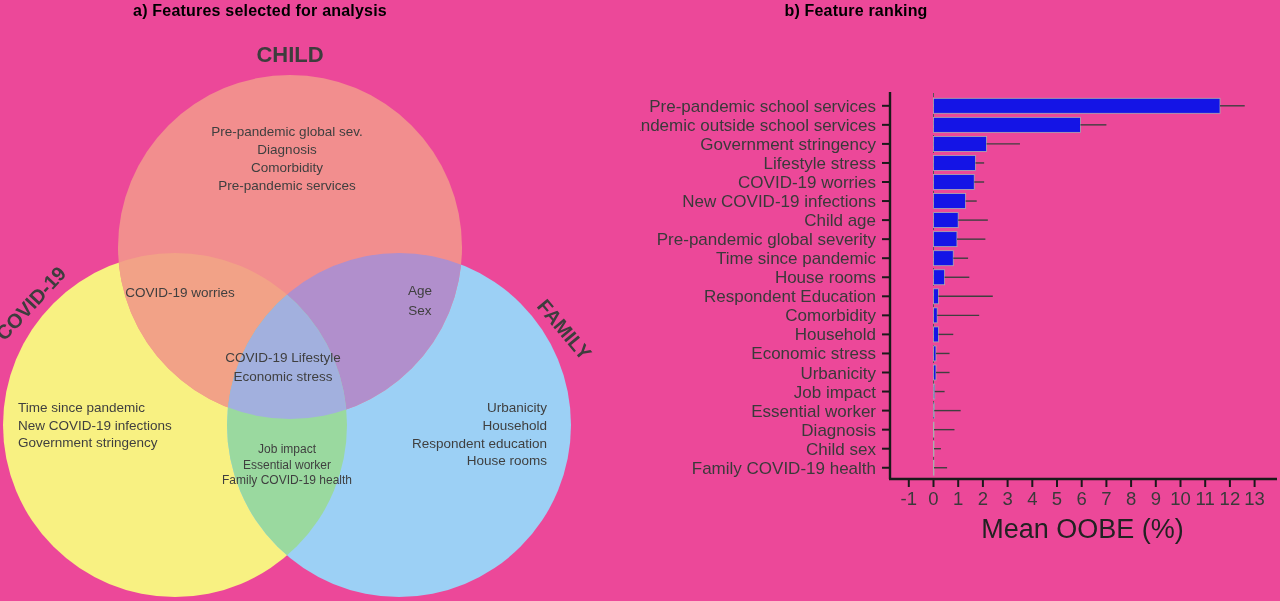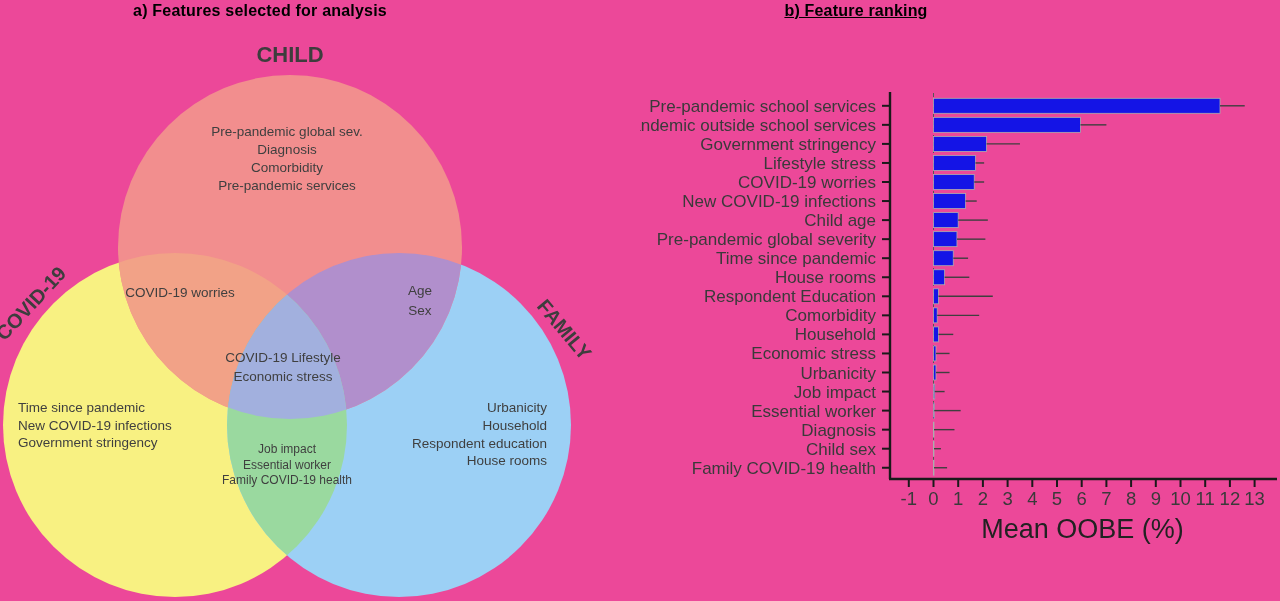--- a/index.html
+++ b/index.html
@@ -5,21 +5,21 @@
   html,body { margin:0; padding:0; background:#fff; }
   .stage {
     position:relative; width:1280px; height:601px; background:#ec4899;
     font-family:"Liberation Sans", sans-serif; overflow:hidden;
   }
   .panel-title {
     position:absolute; top:2px; font-size:16px; font-weight:bold; color:#000;
     text-align:center; letter-spacing:0.2px;
   }
   #title-a { left:0; width:520px; }
-  #title-b { left:640px; width:432px;text-decoration:underline; }
+  #title-b { left:640px; width:432px; }
   svg { position:absolute; top:0; }
   #venn-svg { left:0; }
   #chart-svg { left:640px; }
   
   .vt  { font-family:"Liberation Sans", sans-serif; font-size:13.5px; fill:#3f3f3f; }
   .vts { font-family:"Liberation Sans", sans-serif; font-size:12px;   fill:#3f3f3f; }
   .vset { font-family:"Liberation Sans", sans-serif; font-size:22px; font-weight:bold; fill:#3d3d3d; }
   .vset-rot { font-family:"Liberation Sans", sans-serif; font-size:20px; font-weight:bold; fill:#3d3d3d; }
   
   .cat-label  { font-family:"Liberation Sans", sans-serif; font-size:17px; fill:#3a3a3a; }

